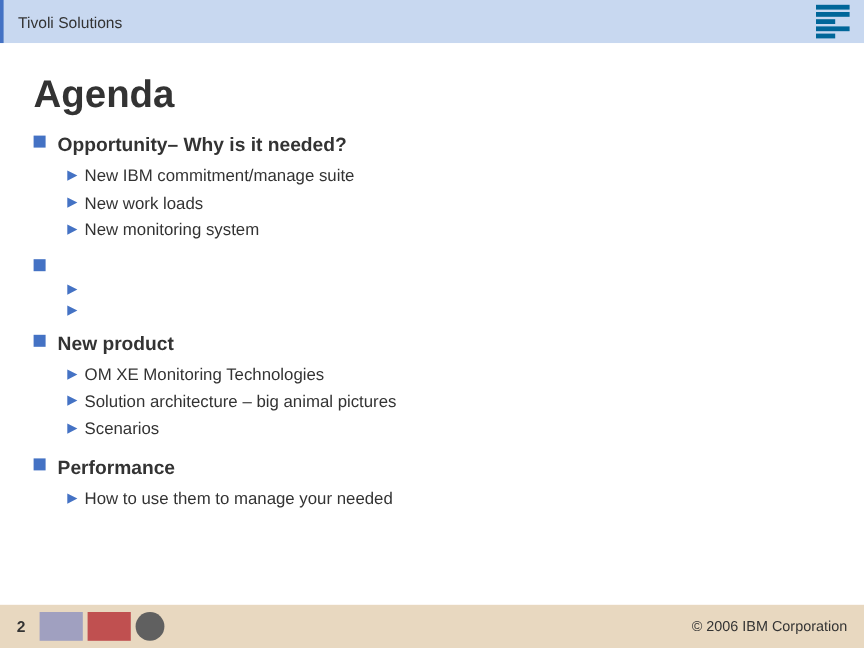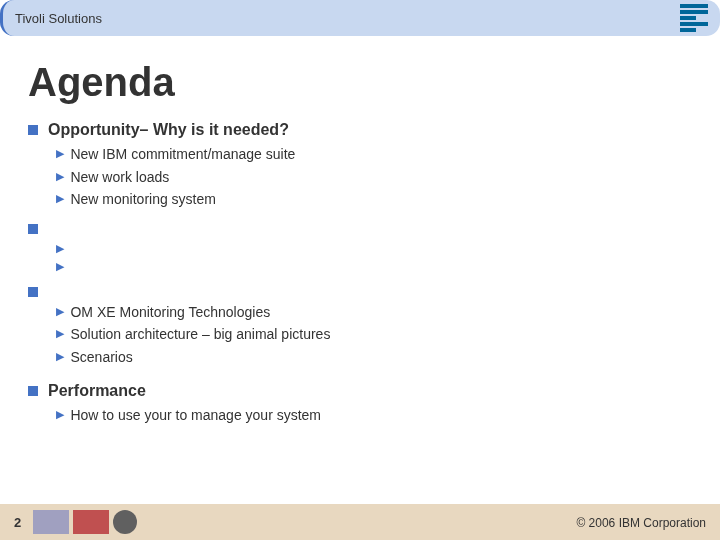--- a/index.html
+++ b/index.html
@@ -14,21 +14,20 @@
 
     
     .header {
       background: #c8d8f0;
       height: 36px;
       display: flex;
       align-items: center;
       justify-content: space-between;
       padding: 0 12px;
       border-left: 3px solid #4472c4;
-      border-radius: 14px;
     }
     .header-title {
       font-size: 13px;
       color: #333;
       font-weight: normal;
     }
     .ibm-logo {
       display: flex;
       align-items: center;
     }
@@ -48,34 +47,33 @@
     .ibm-stripe:nth-child(5) { width: 22px; }
 
     
     .main {
       padding: 24px 28px 16px 28px;
       background: #ffffff;
     }
 
     
     .page-title {
-      font-size: 40px;
+      font-size: 32px;
       font-weight: bold;
       color: #333333;
       margin-bottom: 16px;
     }
 
     
     .section {
       margin-bottom: 14px;
     }
 
     .section-header {
       display: flex;
-      align-items: center;
       margin-bottom: 6px;
     }
 
     .section-bullet {
       width: 10px;
       height: 10px;
       background: #4472c4;
       display: inline-block;
       margin-right: 10px;
       flex-shrink: 0;
@@ -215,20 +213,21 @@
             <span class="sub-arrow">▶</span>
           </div>
           <div class="sub-item">
             <span class="sub-arrow">▶</span>
           </div>
         </div>
       </div>
       <div class="section">
         <div class="section-header">
           <span class="section-bullet"></span>
+          <span class="section-title">New product</span>
         </div>
         <div class="sub-items">
           <div class="sub-item">
             <span class="sub-arrow">▶</span>
             <span class="sub-text">OM XE Monitoring Technologies</span>
           </div>
           <div class="sub-item">
             <span class="sub-arrow">▶</span>
             <span class="sub-text">Solution architecture – big animal pictures</span>
           </div>
@@ -239,21 +238,21 @@
         </div>
       </div>
       <div class="section">
         <div class="section-header">
           <span class="section-bullet"></span>
           <span class="section-title">Performance</span>
         </div>
         <div class="sub-items">
           <div class="sub-item">
             <span class="sub-arrow">▶</span>
-            <span class="sub-text">How to use your to manage your system</span>
+            <span class="sub-text">How to use them to manage your needed</span>
           </div>
         </div>
       </div>
     </div>
 </div>
 
 <div class="footer">
   <div class="footer-left">
     <span class="footer-page">2</span>
     <span class="footer-img-placeholder"></span>

